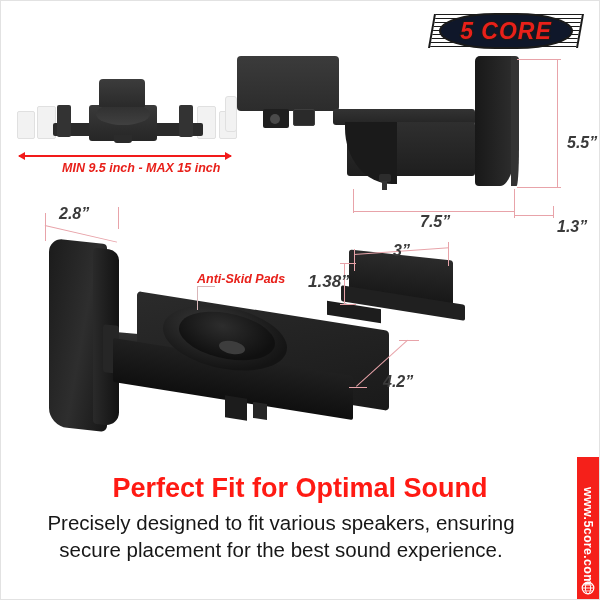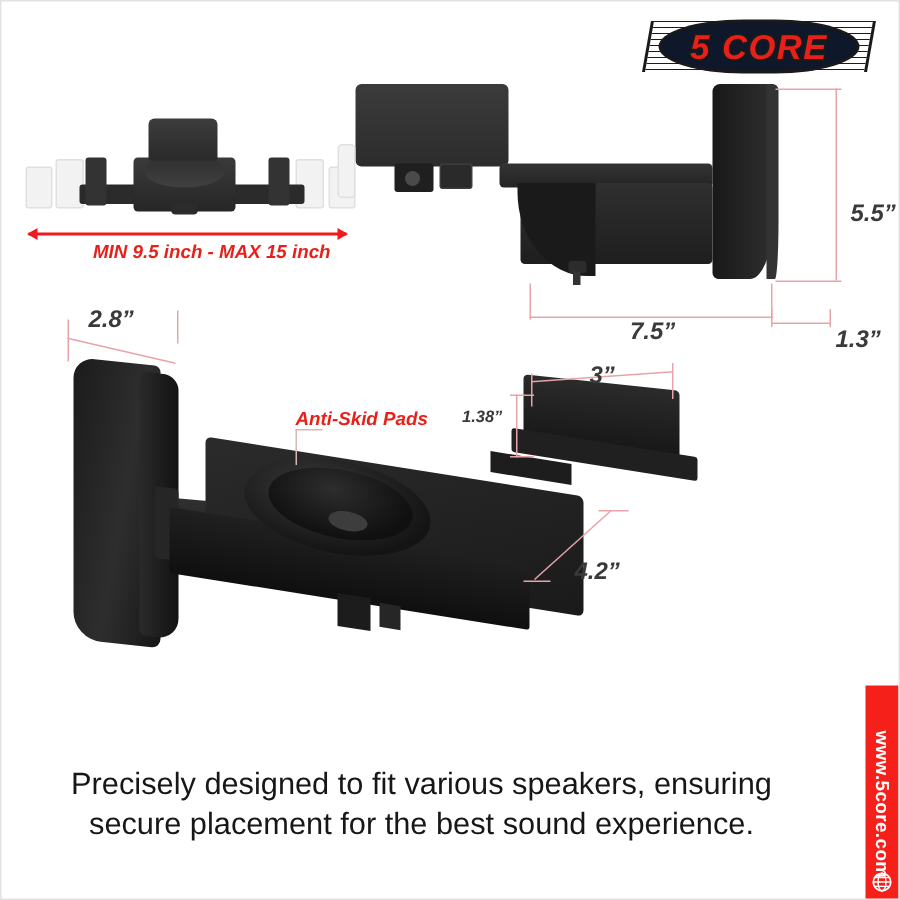--- a/index.html
+++ b/index.html
@@ -31,21 +31,21 @@
 
   
   .dimline{position:absolute;background:#e8a3a9;}
   .dimline.h{height:1px;}
   .dimline.v{width:1px;}
   .tick{position:absolute;background:#e8a3a9;}
   .tick.v{width:1px;}
   .tick.h{height:1px;}
   .dimtxt{position:absolute;font-size:16px;font-style:italic;font-weight:bold;
           color:#3a3a3a;white-space:nowrap;}
-  .dimtxt.sm{font-size:11px;font-style:italic;}
+  .dimtxt.sm{font-size:17px;font-style:italic;}
 
   .redline{position:absolute;height:1.5px;background:#f21a1a;}
   .redline:before,.redline:after{content:"";position:absolute;top:-3px;
           border-top:4px solid transparent;border-bottom:4px solid transparent;}
   .redline:before{left:-1px;border-right:7px solid #f21a1a;}
   .redline:after{right:-1px;border-left:7px solid #f21a1a;}
   .redtxt{position:absolute;font-size:12.5px;font-weight:bold;font-style:italic;
           color:#e8201a;white-space:nowrap;}
 
   .leader{position:absolute;background:#d9b6b8;}
@@ -207,20 +207,21 @@
 
   <div class="dimline h" style="left:355px;top:385px;width:69px;transform:rotate(-42deg);transform-origin:0 0;"></div>
   <div class="tick h" style="left:348px;top:386px;width:18px;"></div>
   <div class="tick h" style="left:398px;top:339px;width:20px;"></div>
   <div class="dimtxt" style="left:382px;top:372px;">4.2”</div>
 
   <div class="leader v" style="left:196px;top:285px;height:24px;"></div>
   <div class="leader h" style="left:196px;top:285px;width:18px;"></div>
   <div class="redtxt" style="left:196px;top:271px;">Anti-Skid Pads</div>
 
+  <div id="headline">Perfect Fit for Optimal Sound</div>
   <div id="sub">Precisely designed to fit various speakers, ensuring secure placement for the best sound experience.</div>
 
   <div id="tab">
     <div class="txt">www.5core.com</div>
     <svg class="globe" viewBox="0 0 24 24">
       <circle cx="12" cy="12" r="10" fill="none" stroke="#fff" stroke-width="2"></circle>
       <ellipse cx="12" cy="12" rx="4.5" ry="10" fill="none" stroke="#fff" stroke-width="1.6"></ellipse>
       <line x1="2" y1="12" x2="22" y2="12" stroke="#fff" stroke-width="1.6"></line>
       <line x1="3.5" y1="7" x2="20.5" y2="7" stroke="#fff" stroke-width="1.3"></line>
       <line x1="3.5" y1="17" x2="20.5" y2="17" stroke="#fff" stroke-width="1.3"></line>

